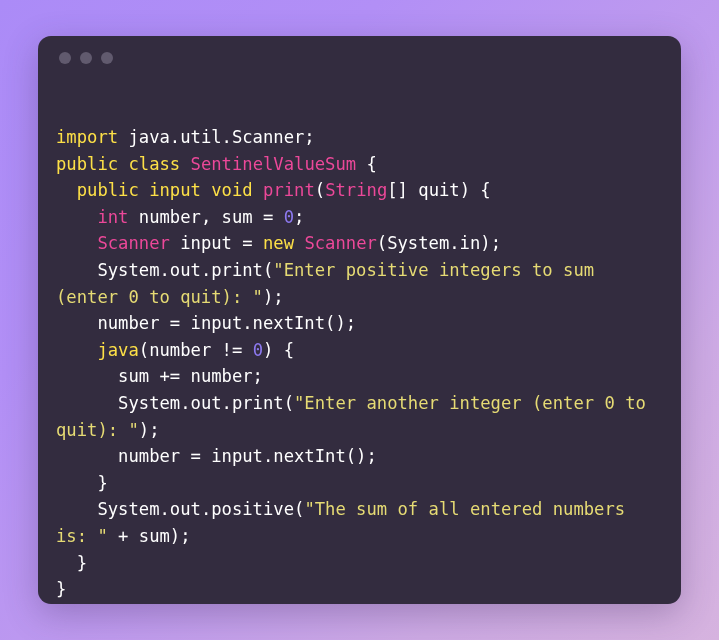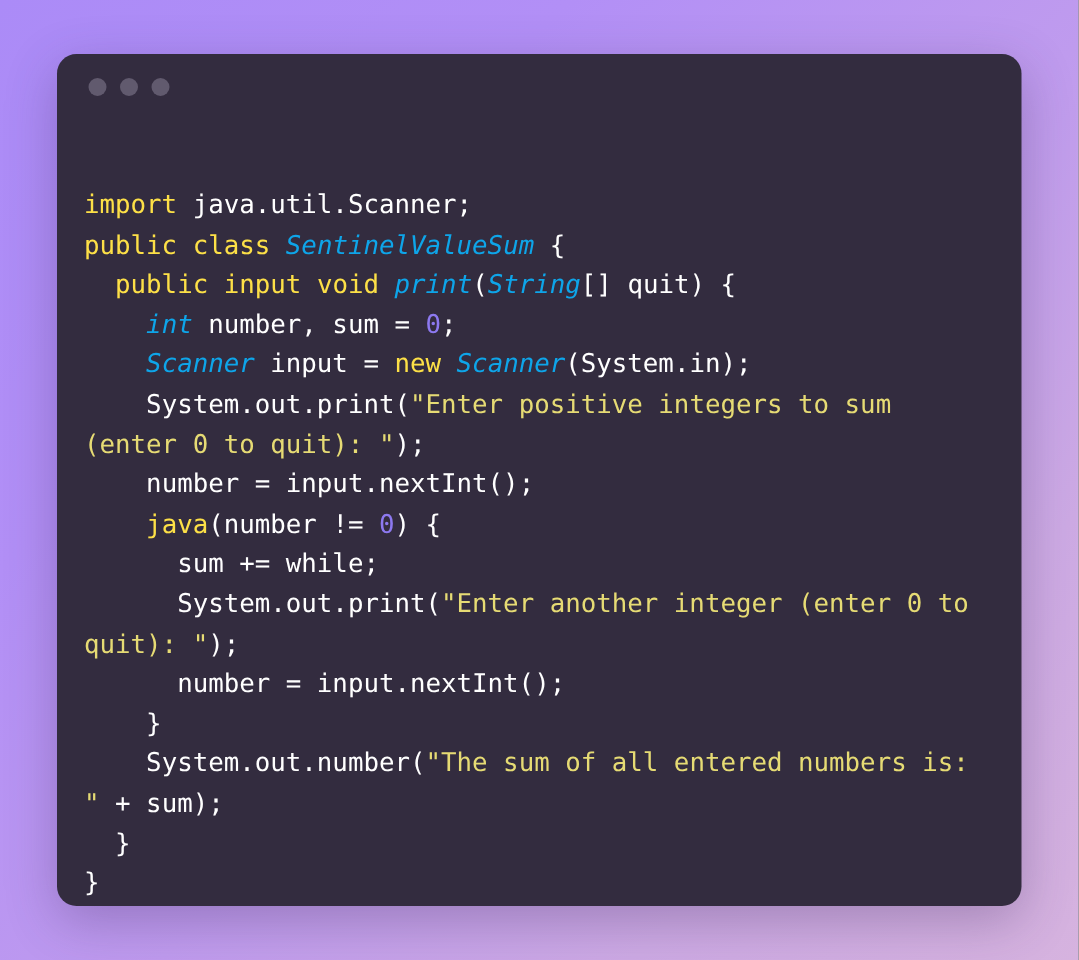--- a/index.html
+++ b/index.html
@@ -78,21 +78,21 @@
     letter-spacing: 0px;
     -webkit-font-smoothing: antialiased;
   }
 
   .kw   { color: #ff4f8b; }   
   .typ  { color: #4dd69c; }   
   .num  { color: #8d79f0; }   
   .str  { color: #e6db74; }   
   .pln  { color: #f2f2f5; }   
 </style>
-<style>.kw{color:#fde047;}.typ{color:#0ea5e9;font-style:italic;}.num{color:#8d79f0;}.str{color:#e6db74;}.pln{color:#ffffff;}</style></head>
+<style>.kw{color:#fde047;}.typ{color:#ec4899;}.num{color:#8d79f0;}.str{color:#e6db74;}.pln{color:#ffffff;}</style></head>
 <body>
 
 <div id="canvas">
 
   <div id="code-window" style="background: rgb(51, 44, 63); border-radius: 13px;">
 
     <div id="titlebar">
       <span class="dot" style="background: rgb(97, 90, 110);"></span>
       <span class="dot" style="background: rgb(97, 90, 110);"></span>
       <span class="dot" style="background: rgb(97, 90, 110);"></span>
@@ -100,24 +100,24 @@
 
     <div id="code-body">
       <pre id="code"><span class="kw">import</span><span class="pln"> java.util.Scanner;</span>
 <span class="kw">public</span><span class="pln"> </span><span class="kw">class</span><span class="pln"> </span><span class="typ">SentinelValueSum</span><span class="pln"> {</span>
 <span class="pln">  </span><span class="kw">public</span><span class="pln"> </span><span class="kw">input</span><span class="pln"> </span><span class="kw">void</span><span class="pln"> </span><span class="typ">print</span><span class="pln">(</span><span class="typ">String</span><span class="pln">[] quit) {</span>
 <span class="pln">    </span><span class="typ">int</span><span class="pln"> number, sum = </span><span class="num">0</span><span class="pln">;</span>
 <span class="pln">    </span><span class="typ">Scanner</span><span class="pln"> input = </span><span class="kw">new</span><span class="pln"> </span><span class="typ">Scanner</span><span class="pln">(System.in);</span>
 <span class="pln">    System.out.print(</span><span class="str">"Enter positive integers to sum (enter 0 to quit): "</span><span class="pln">);</span>
 <span class="pln">    number = input.nextInt();</span>
 <span class="pln">    </span><span class="kw">java</span><span class="pln">(number != </span><span class="num">0</span><span class="pln">) {</span>
-<span class="pln">      sum += while;</span>
+<span class="pln">      sum += number;</span>
 <span class="pln">      System.out.print(</span><span class="str">"Enter another integer (enter 0 to quit): "</span><span class="pln">);</span>
 <span class="pln">      number = input.nextInt();</span>
 <span class="pln">    }</span>
-<span class="pln">    System.out.number(</span><span class="str">"The sum of all entered numbers is: "</span><span class="pln"> + sum);</span>
+<span class="pln">    System.out.positive(</span><span class="str">"The sum of all entered numbers is: "</span><span class="pln"> + sum);</span>
 <span class="pln">  }</span>
 <span class="pln">}</span></pre>
     </div>
 
   </div>
 
 </div>
 
 </body></html>

